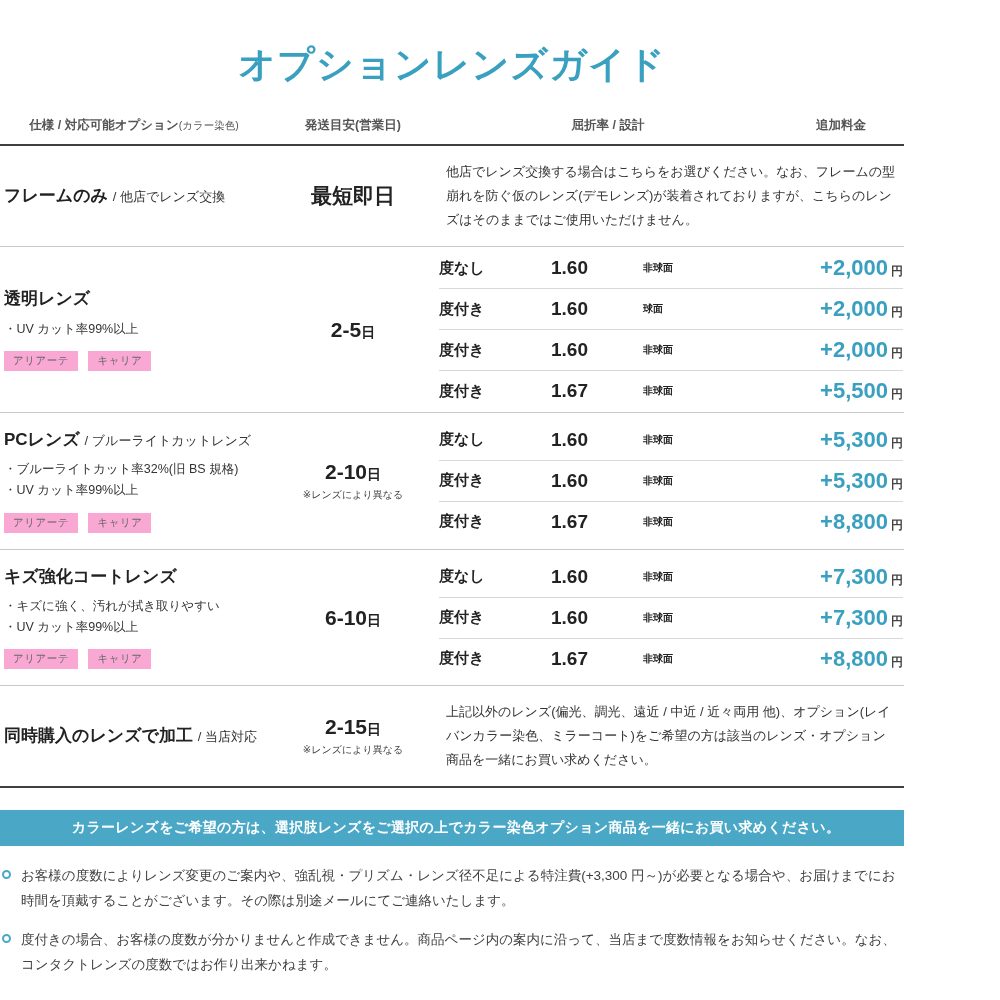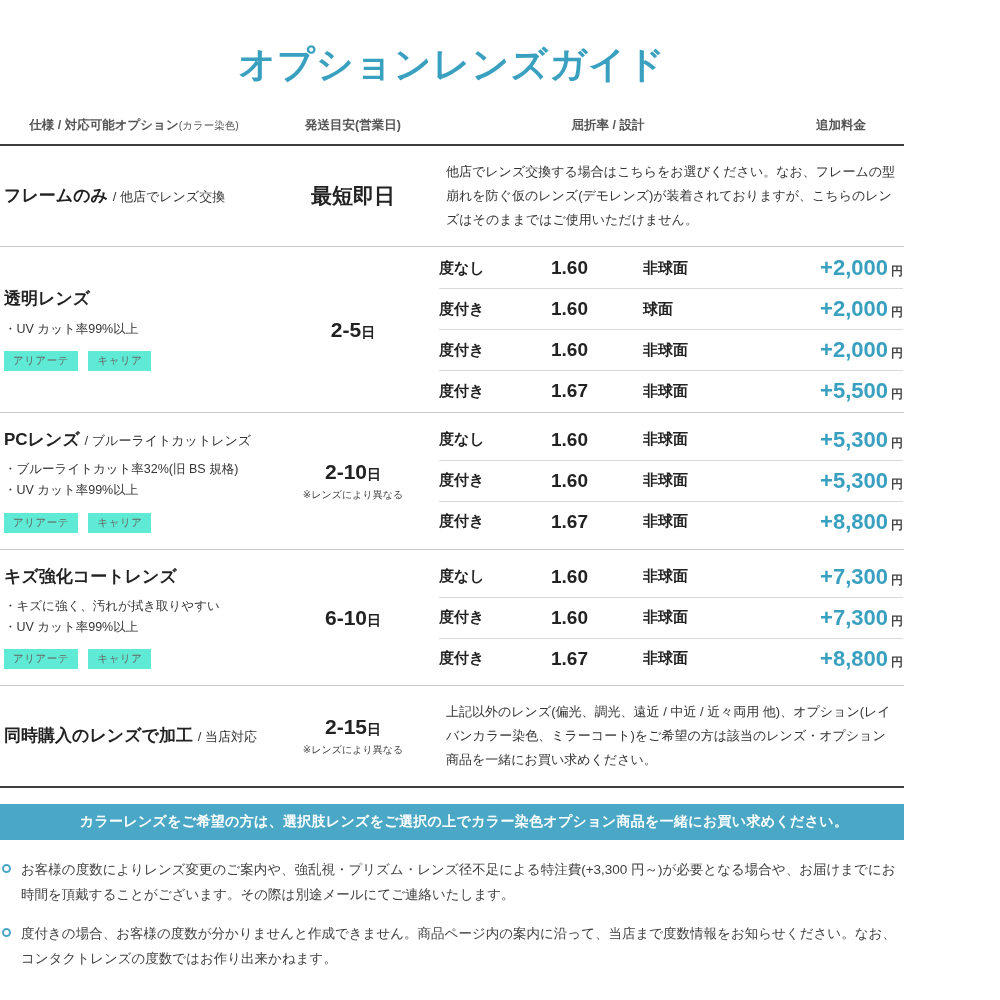--- a/index.html
+++ b/index.html
@@ -60,21 +60,21 @@
 
   
   .spec{padding:16px 6px 16px 4px;}
   .spec .name{font-size:17px;font-weight:bold;color:#222;line-height:1.3;}
   .spec .name .sub{font-size:13px;font-weight:normal;color:#333;}
   .spec ul{list-style:none;margin:8px 0 0 0;padding:0;}
   .spec li{font-size:12.5px;color:#333;line-height:1.7;}
   .tags{margin-top:10px;}
   .tag{
     display:inline-block;
-    background:#5eead4;
+    background:#f9a8d4;
     color:#666;
     font-size:10.5px;
     padding:3px 9px;
     margin-right:6px;
     letter-spacing:.5px;
   }
 
   
   .ship{text-align:center;padding:10px 4px;}
   .ship .big{font-size:21px;font-weight:bold;color:#222;}
@@ -84,37 +84,37 @@
   
   .desc{font-size:13px;color:#333;line-height:1.85;padding:14px 8px 14px 8px;}
 
   
   .sub{width:100%;border-collapse:collapse;table-layout:fixed;}
   .sub td{padding:0;}
   .sub .r td{height:40px;vertical-align:middle;}
   .sub .sep td{border-top:1px solid #d8d8d8;height:0;line-height:0;padding:0;}
   .kind{width:112px;font-size:15px;font-weight:bold;color:#222;padding-left:14px;}
   .idx{width:92px;font-size:19px;font-weight:bold;color:#222;}
-  .design{width:136px;font-size:15px;font-weight:bold;color:#222;}
+  .design{width:136px;font-size:10px;font-weight:bold;color:#222;}
   .price{
     text-align:right;
     font-size:22px;font-weight:bold;color:#3aa0c0;
     padding-right:2px;white-space:nowrap;
   }
   .price .yen{font-size:12px;color:#444;font-weight:bold;margin-left:3px;}
 
   
   .banner{
-    width:904px;margin:16px auto 0 auto;
+    width:904px;margin:22px auto 0 auto;
     background:#4aa8c6;
     color:#fff;
     text-align:center;
     font-size:14px;
     font-weight:bold;
-    padding:9px 12px;
+    padding:9px 4px;
     letter-spacing:.3px;
   }
 
   
   .notes{width:904px;margin:18px auto 0 auto;}
   .note-item{display:flex;margin-bottom:14px;}
   .bullet{
     flex:0 0 auto;
     width:9px;height:9px;border-radius:50%;
     border:2px solid #4aa8c6;

